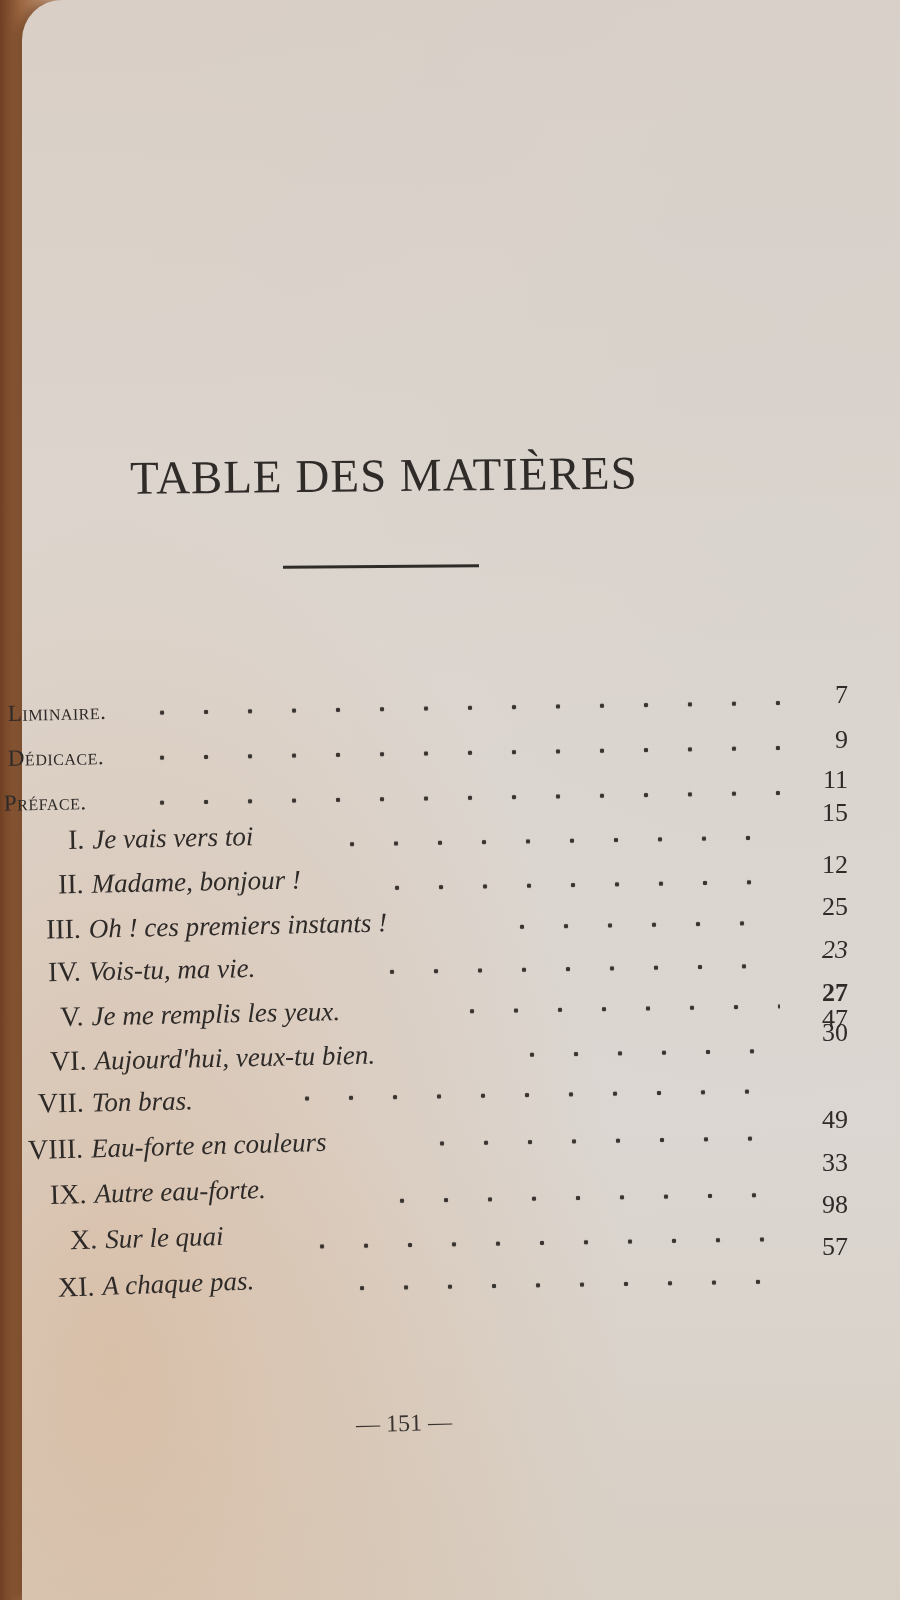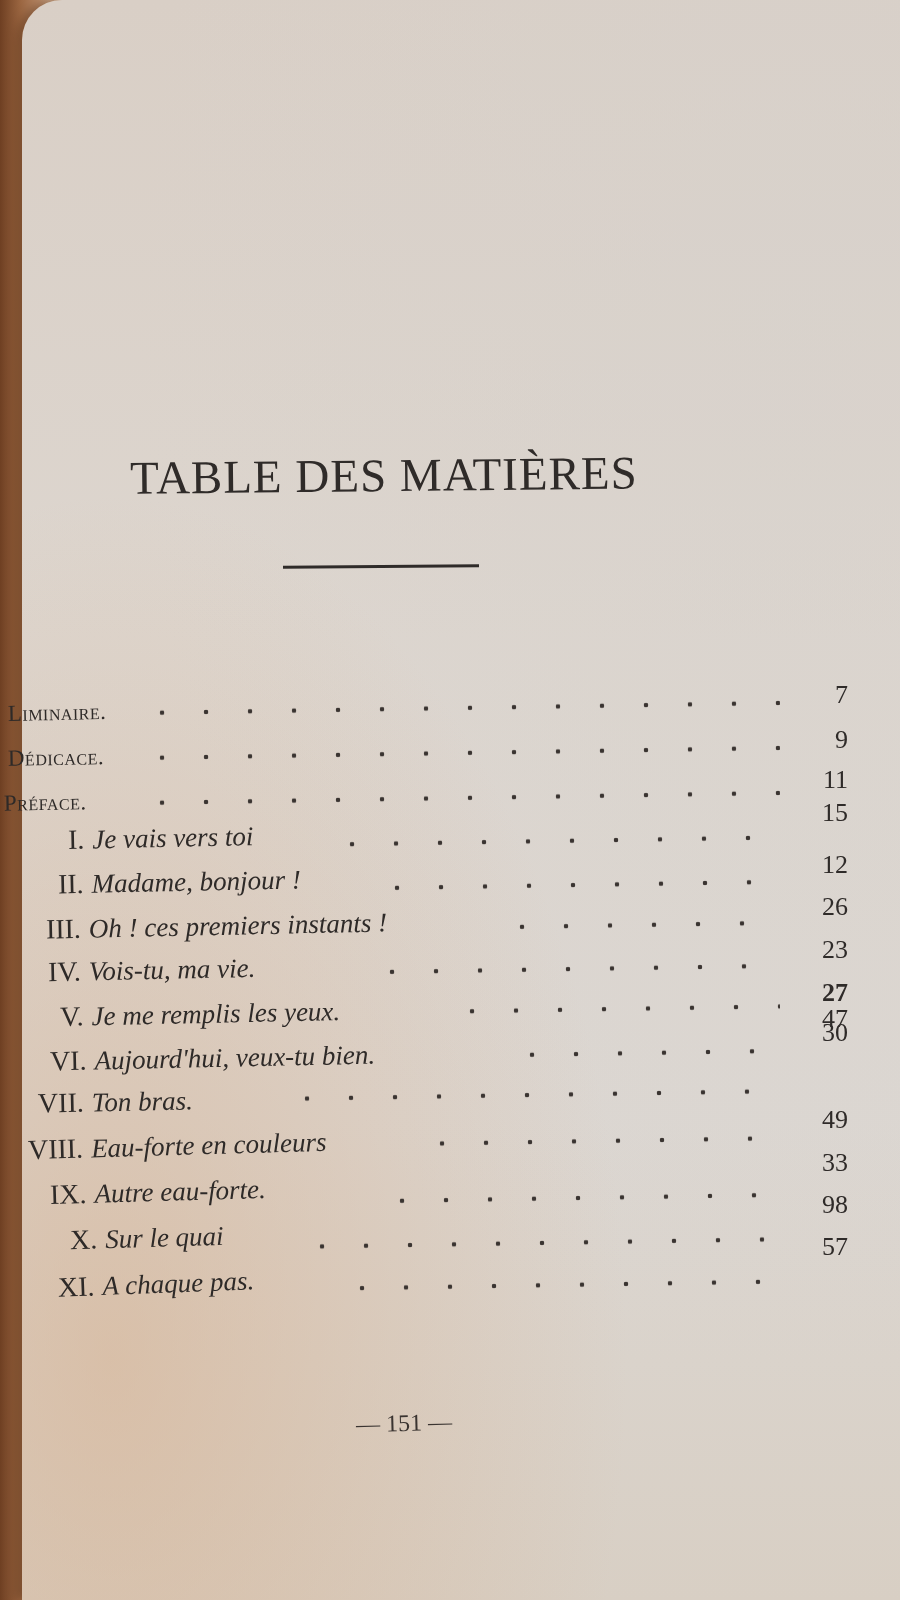--- a/index.html
+++ b/index.html
@@ -95,28 +95,28 @@
     <span class="label-it">Madame, bonjour !</span>
   </div>
   <div class="dots" style="left:375px; top:882px; width:405px; transform:rotate(-0.9deg);"></div>
   <div class="pnum" style="left:798px; top:850px;">12</div>
 
   <div class="entry" style="left:46px; top:910px; transform:rotate(-1.2deg);">
     <span class="numeral">III.</span>
     <span class="label-it">Oh ! ces premiers instants !</span>
   </div>
   <div class="dots" style="left:500px; top:922px; width:280px; transform:rotate(-0.9deg);"></div>
-  <div class="pnum" style="left:798px; top:892px;">26</div>
+  <div class="pnum" style="left:798px; top:892px;">25</div>
 
   <div class="entry" style="left:48px; top:954px; transform:rotate(-1.2deg);">
     <span class="numeral">IV.</span>
     <span class="label-it">Vois-tu, ma vie.</span>
   </div>
   <div class="dots" style="left:370px; top:966px; width:410px; transform:rotate(-0.9deg);"></div>
-  <div class="pnum" style="left:798px; top:935px;">23</div>
+  <div class="pnum" style="left:798px; top:935px;font-style:italic;">23</div>
 
   <div class="entry" style="left:60px; top:998px; transform:rotate(-1.2deg);">
     <span class="numeral">V.</span>
     <span class="label-it">Je me remplis les yeux.</span>
   </div>
   <div class="dots" style="left:450px; top:1006px; width:330px; transform:rotate(-0.9deg);"></div>
   <div class="pnum" style="left:798px; top:978px;font-weight:bold;">27</div>
 
   <div class="entry" style="left:50px; top:1042px; transform:rotate(-1.2deg);">
     <span class="numeral">VI.</span>

